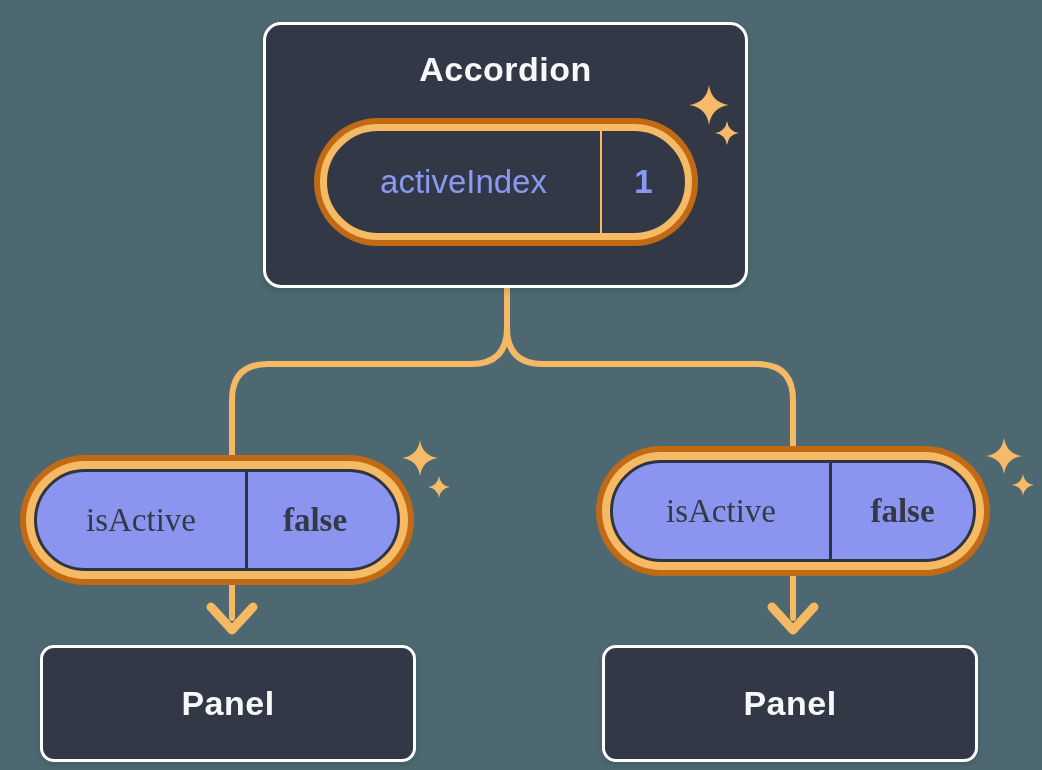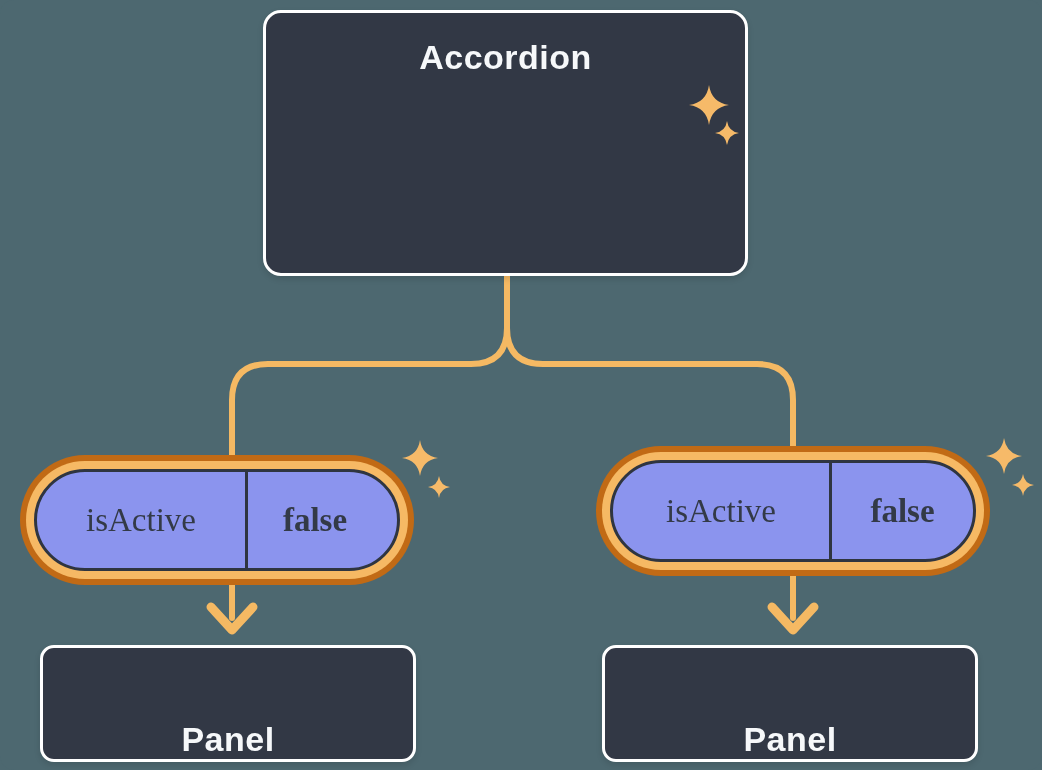--- a/index.html
+++ b/index.html
@@ -11,21 +11,21 @@
   }
   .connectors{position:absolute;left:0;top:0;pointer-events:none;}
   .conn{fill:none;stroke:var(--connector,#F5B963);stroke-width:6;stroke-linecap:round;}
   .arrowhead{fill:none;stroke:var(--connector,#F5B963);stroke-width:9;stroke-linecap:round;stroke-linejoin:round;}
 
   .card{
     position:absolute;background:var(--box-bg,#323845);
     border:3px solid var(--box-border,#FFFFFF);
     box-sizing:border-box;box-shadow:0 3px 6px rgba(0,0,0,.12);
   }
-  .accordion-card{left:263px;top:10px;width:485px;height:266px;border-radius:18px;}
+  .accordion-card{left:263px;top:22px;width:485px;height:266px;border-radius:18px;}
   .card-title{
     color:var(--box-text,#F6F8FA);font-size:34px;font-weight:600;
     text-align:center;letter-spacing:.5px;
   }
   .accordion-card > .card-title{margin-top:25px;}
 
   .pill{position:absolute;border-radius:999px;box-sizing:border-box;}
   .pill-top{
     left:54px;top:99px;width:372px;height:116px;
     background:var(--box-bg,#323845);
@@ -51,21 +51,21 @@
   .pill-top .pill-label{left:0;width:273px;}
   .pill-top .divider{left:273px;width:2px;background:var(--ring-inner,#F6B964);}
   .pill-top .pill-value{left:275px;right:0;}
   .pill-left .pill-label{left:0;width:208px;}
   .pill-left .divider{left:208px;width:3px;background:var(--pill-border,#2F3540);}
   .pill-left .pill-value{left:196px;right:0;}
   .pill-right .pill-label{left:0;width:216px;}
   .pill-right .divider{left:216px;width:3px;background:var(--pill-border,#2F3540);}
   .pill-right .pill-value{left:219px;right:0;}
 
-  .panel{display:flex;align-items:flex-end;justify-content:center;border-radius:14px;}
+  .panel{display:flex;align-items:center;justify-content:center;border-radius:14px;}
   .panel-left{left:40px;top:645px;width:376px;height:117px;}
   .panel-right{left:602px;top:645px;width:376px;height:117px;}
 
   .sparkle{position:absolute;pointer-events:none;}
   .sparkle path{fill:var(--sparkle,#F6BA69);}
   .sparkle-top{left:685px;top:82px;}
   .sparkle-left{left:398px;top:436px;}
   .sparkle-right{left:982px;top:434px;}
 </style>
 </head>
@@ -75,20 +75,25 @@
 
   <svg class="connectors" width="1042" height="770" viewBox="0 0 1042 770">
     <path class="conn" d="M507 273 L507 328 Q507 364 471 364 L268 364 Q232 364 232 400 L232 618"></path>
     <path class="conn" d="M507 273 L507 328 Q507 364 543 364 L757 364 Q793 364 793 400 L793 618"></path>
     <path class="arrowhead" d="M211 607 L232 630 L253 607"></path>
     <path class="arrowhead" d="M772 607 L793 630 L814 607"></path>
   </svg>
 
   <div class="card accordion-card">
     <div class="card-title">Accordion</div>
+    <div class="pill pill-top">
+      <span class="pill-label accent">activeIndex</span>
+      <span class="divider"></span>
+      <span class="pill-value accent">1</span>
+    </div>
   </div>
 
   <svg class="sparkle sparkle-top" width="58" height="66" viewBox="0 0 58 66">
     <path d="M24 3Q26.5 20.5 44 23Q26.5 25.5 24 43Q21.5 25.5 4 23Q21.5 20.5 24 3Z"></path>
     <path d="M42 39Q43.5 49.5 54 51Q43.5 52.5 42 63Q40.5 52.5 30 51Q40.5 49.5 42 39Z"></path>
   </svg>
 
   <div class="pill pill-bottom pill-left">
     <span class="pill-label dark-text">isActive</span>
     <span class="divider"></span>

